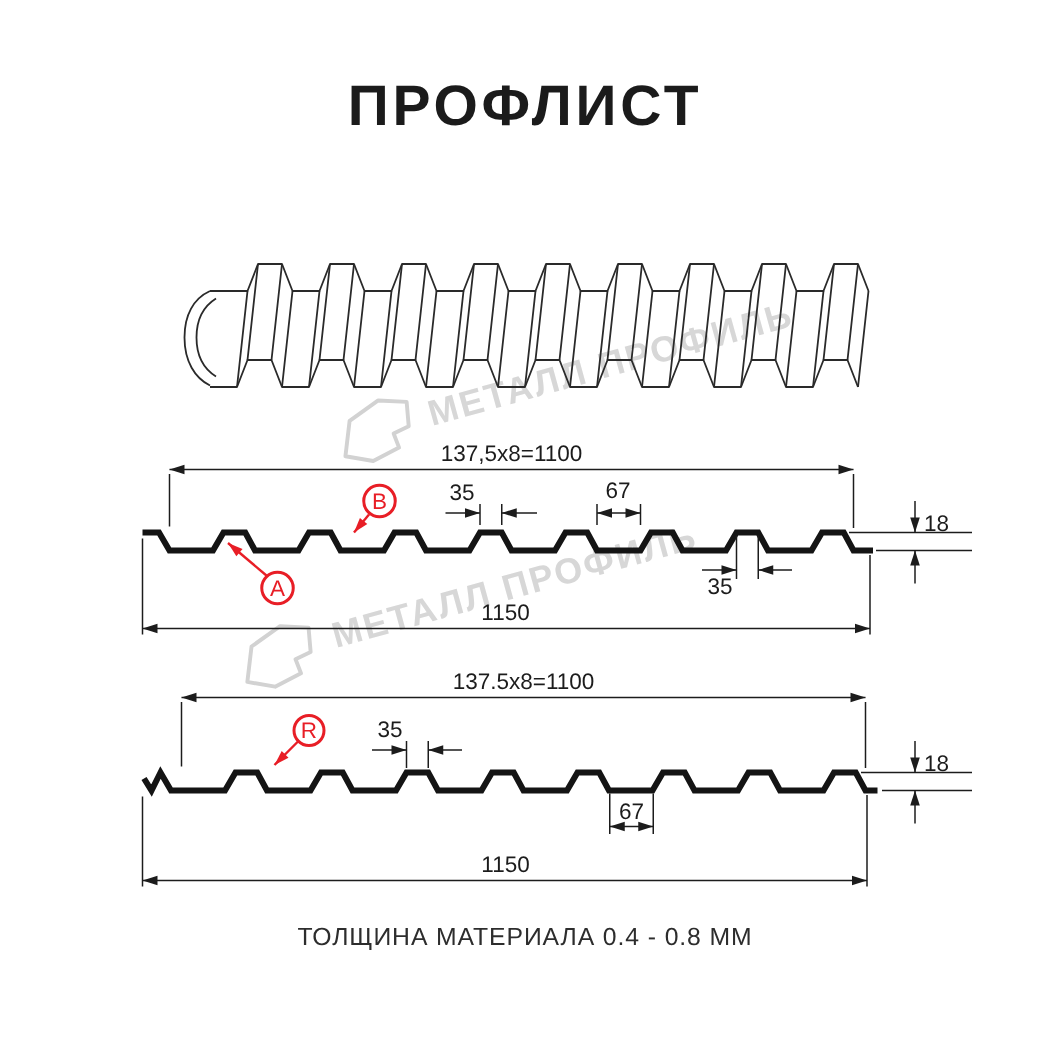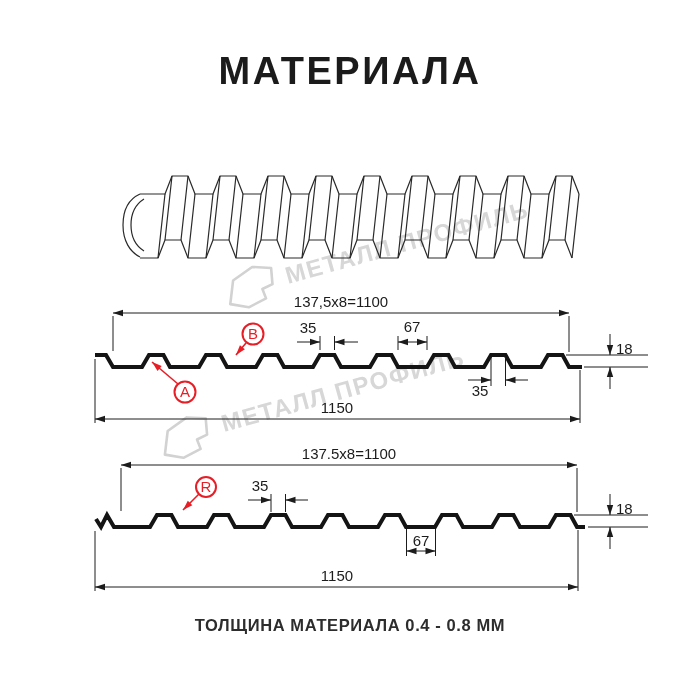--- a/index.html
+++ b/index.html
@@ -2,39 +2,39 @@
 <html><head>
 <meta charset="utf-8">
 <style>
   html,body{margin:0;padding:0;background:#ffffff;}
   #stage{position:relative;width:700px;height:700px;background:#fff;overflow:hidden;
          font-family:"Liberation Sans",sans-serif;}
   .hdr{position:absolute;left:0;width:700px;text-align:center;color:#1b1b1b;}
   #title{top:50px;font-size:38px;font-weight:700;letter-spacing:2.5px;}
   #subtitle{top:97px;font-size:19px;font-weight:700;letter-spacing:1.5px;}
   #footer-note{position:absolute;left:0;top:616px;width:700px;text-align:center;
-               font-size:16.5px;font-weight:700;letter-spacing:.6px;color:#2d2d2d;}
+               font-size:16.5px;font-weight:400;letter-spacing:.6px;color:#2d2d2d;}
   svg{position:absolute;left:0;top:0;}
   .dimtxt{font-family:"Liberation Sans",sans-serif;font-size:15px;fill:#1c1c1c;}
   .redtxt{font-family:"Liberation Sans",sans-serif;font-size:15px;fill:#e81e26;}
   .wmtxt{font-family:"Liberation Sans",sans-serif;font-size:24px;font-weight:700;
          letter-spacing:1.5px;fill:#d7d7d7;}
   .thin{stroke:#1c1c1c;stroke-width:1;fill:none;}
   .thick{stroke:#141414;stroke-width:4;fill:none;stroke-linejoin:miter;}
   .sketch{stroke:#2a2a2a;stroke-width:1.2;fill:none;stroke-linejoin:round;}
   .redln{stroke:#e81e26;stroke-width:1.6;fill:none;}
   .redcirc{stroke:#e81e26;stroke-width:2;fill:#ffffff;}
   .wmlogo{stroke:#d2d2d2;stroke-width:2.6;fill:none;stroke-linejoin:round;}
 </style>
 </head>
 <body>
 
 <div id="stage">
 
-  <div id="title" class="hdr">МАТЕРИАЛА</div>
+  <div id="title" class="hdr">ПРОФЛИСТ</div>
 
   <svg width="700" height="700" viewBox="0 0 700 700">
     <defs>
       <marker id="ab" markerWidth="12" markerHeight="9" refX="10.5" refY="4" orient="auto-start-reverse" markerUnits="userSpaceOnUse">
         <path d="M0.5,0.8 L10.5,4 L0.5,7.2 Z" fill="#1c1c1c"></path>
       </marker>
       <marker id="ar" markerWidth="12" markerHeight="9" refX="10.5" refY="4" orient="auto-start-reverse" markerUnits="userSpaceOnUse">
         <path d="M0.5,0.8 L10.5,4 L0.5,7.2 Z" fill="#e81e26"></path>
       </marker>
       <path id="mplogo" d="M 3,30 L 12,8 L 34,0 L 52,6 L 49,22 L 38,24 L 39,34 L 20,38 Z"></path>

